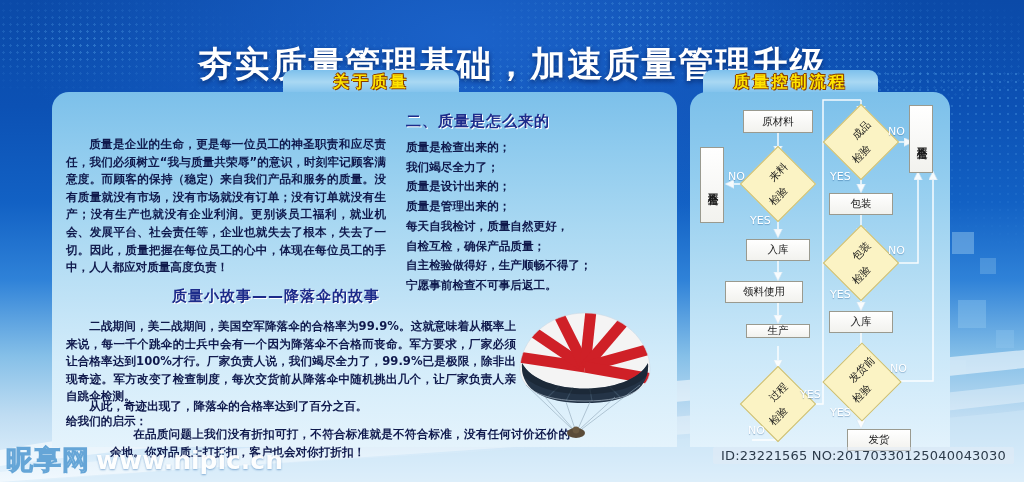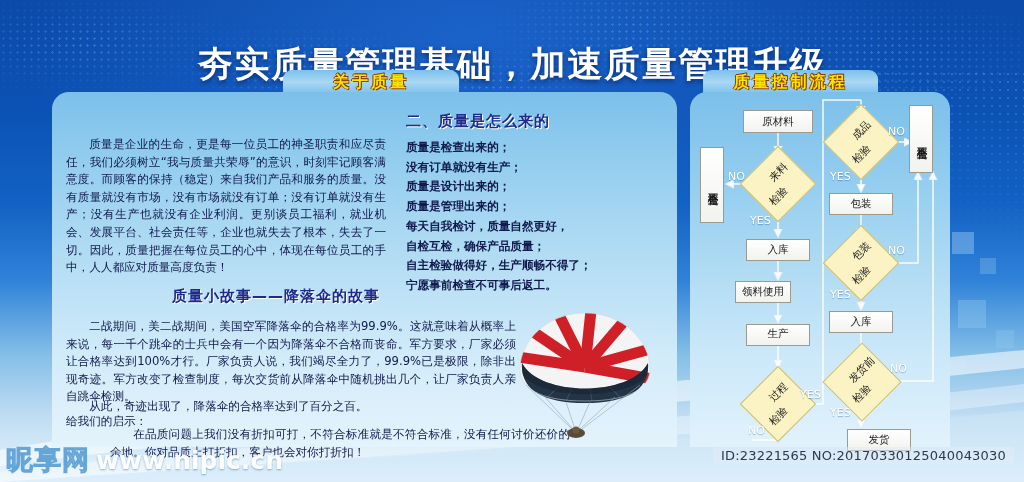--- a/index.html
+++ b/index.html
@@ -82,21 +82,21 @@
     position:absolute;font-size:15px;font-weight:bold;color:#1d2b8a;
     letter-spacing:1px;white-space:nowrap;
     text-shadow:1px 1px 0 #ffffff;
   }
   #h1{left:88px;top:112px;}
   #h2{left:406px;top:112px;}
   #h3{left:172px;top:287px;}
 
   .body-txt{
     position:absolute;color:#101a4d;font-size:11.6px;line-height:1.52;
-    text-align:justify;font-weight:normal;
+    text-align:justify;font-weight:bold;
     font-family:"DejaVu Sans","Liberation Sans",sans-serif;
   }
   #p1{left:66px;top:136px;width:320px;text-indent:2em;}
   #list2{left:406px;top:138px;width:255px;font-weight:bold;line-height:1.70;}
   #list2 div{white-space:nowrap;}
   #story1{left:66px;top:318px;width:450px;text-indent:2em;}
   #story2{left:66px;top:398px;width:450px;text-indent:2em;}
   #story3{left:66px;top:413px;width:450px;}
   #story4{left:66px;top:426px;width:460px;text-indent:2em;margin-left:44px;}
 
@@ -171,21 +171,21 @@
   <div class="badge" id="badge-left">关于质量</div>
   <div class="badge" id="badge-right">质量控制流程</div>
 
   <div class="panel" id="panel-left"></div>
 
   <div class="body-txt" id="p1">质量是企业的生命，更是每一位员工的神圣职责和应尽责任，我们必须树立“我与质量共荣辱”的意识，时刻牢记顾客满意度。而顾客的保持（稳定）来自我们产品和服务的质量。没有质量就没有市场，没有市场就没有订单；没有订单就没有生产；没有生产也就没有企业利润。更别谈员工福利，就业机会、发展平台、社会责任等，企业也就失去了根本，失去了一切。因此，质量把握在每位员工的心中，体现在每位员工的手中，人人都应对质量高度负责！</div>
 
   <div class="sec-head" id="h2">二、质量是怎么来的</div>
   <div class="body-txt" id="list2">
     <div>质量是检查出来的；</div>
-    <div>没有订单就没有生产；</div>
+    <div>我们竭尽全力了；</div>
     <div>质量是设计出来的；</div>
     <div>质量是管理出来的；</div>
     <div>每天自我检讨，质量自然更好，</div>
     <div>自检互检，确保产品质量；</div>
     <div>自主检验做得好，生产顺畅不得了；</div>
     <div>宁愿事前检查不可事后返工。</div>
   </div>
 
   <div class="sec-head" id="h3">质量小故事——降落伞的故事</div>
   <div class="body-txt" id="story1">二战期间，美二战期间，美国空军降落伞的合格率为99.9%。这就意味着从概率上来说，每一千个跳伞的士兵中会有一个因为降落伞不合格而丧命。军方要求，厂家必须让合格率达到100%才行。厂家负责人说，我们竭尽全力了，99.9%已是极限，除非出现奇迹。军方改变了检查制度，每次交货前从降落伞中随机挑出几个，让厂家负责人亲自跳伞检测。</div>
@@ -279,22 +279,22 @@
 
     <div class="node rect" style="left:53px;top:18px;width:70px;height:23px;">原材料</div>
 
     <div class="node diam" style="left:61px;top:65px;">
       <span><span>来料</span><br><span>检验</span></span>
     </div>
 
     <div class="node vrect" style="left:10px;top:55px;width:24px;height:76px;font-size:11px;padding:2px 0;">不合格处置</div>
 
     <div class="node rect" style="left:56px;top:147px;width:64px;height:22px;">入库</div>
-    <div class="node rect" style="left:45px;top:189px;width:56px;height:22px;text-align:right;">领料使用</div>
-    <div class="node rect" style="left:56px;top:232px;width:64px;height:22px;font-family:Liberation Mono, monospace;">生产</div>
+    <div class="node rect" style="left:35px;top:189px;width:78px;height:22px;text-align:right;">领料使用</div>
+    <div class="node rect" style="left:56px;top:232px;width:64px;height:14px;">生产</div>
 
     <div class="node diam" style="left:61px;top:285px;">
       <span><span>过程</span><br><span>检验</span></span>
     </div>
 
     <div class="node diam" style="left:144px;top:23px;">
       <span><span>成品</span><br><span>检验</span></span>
     </div>
 
     <div class="node vrect" style="left:219px;top:13px;width:24px;height:68px;font-size:11px;padding:2px 0;">不合格处置</div>

